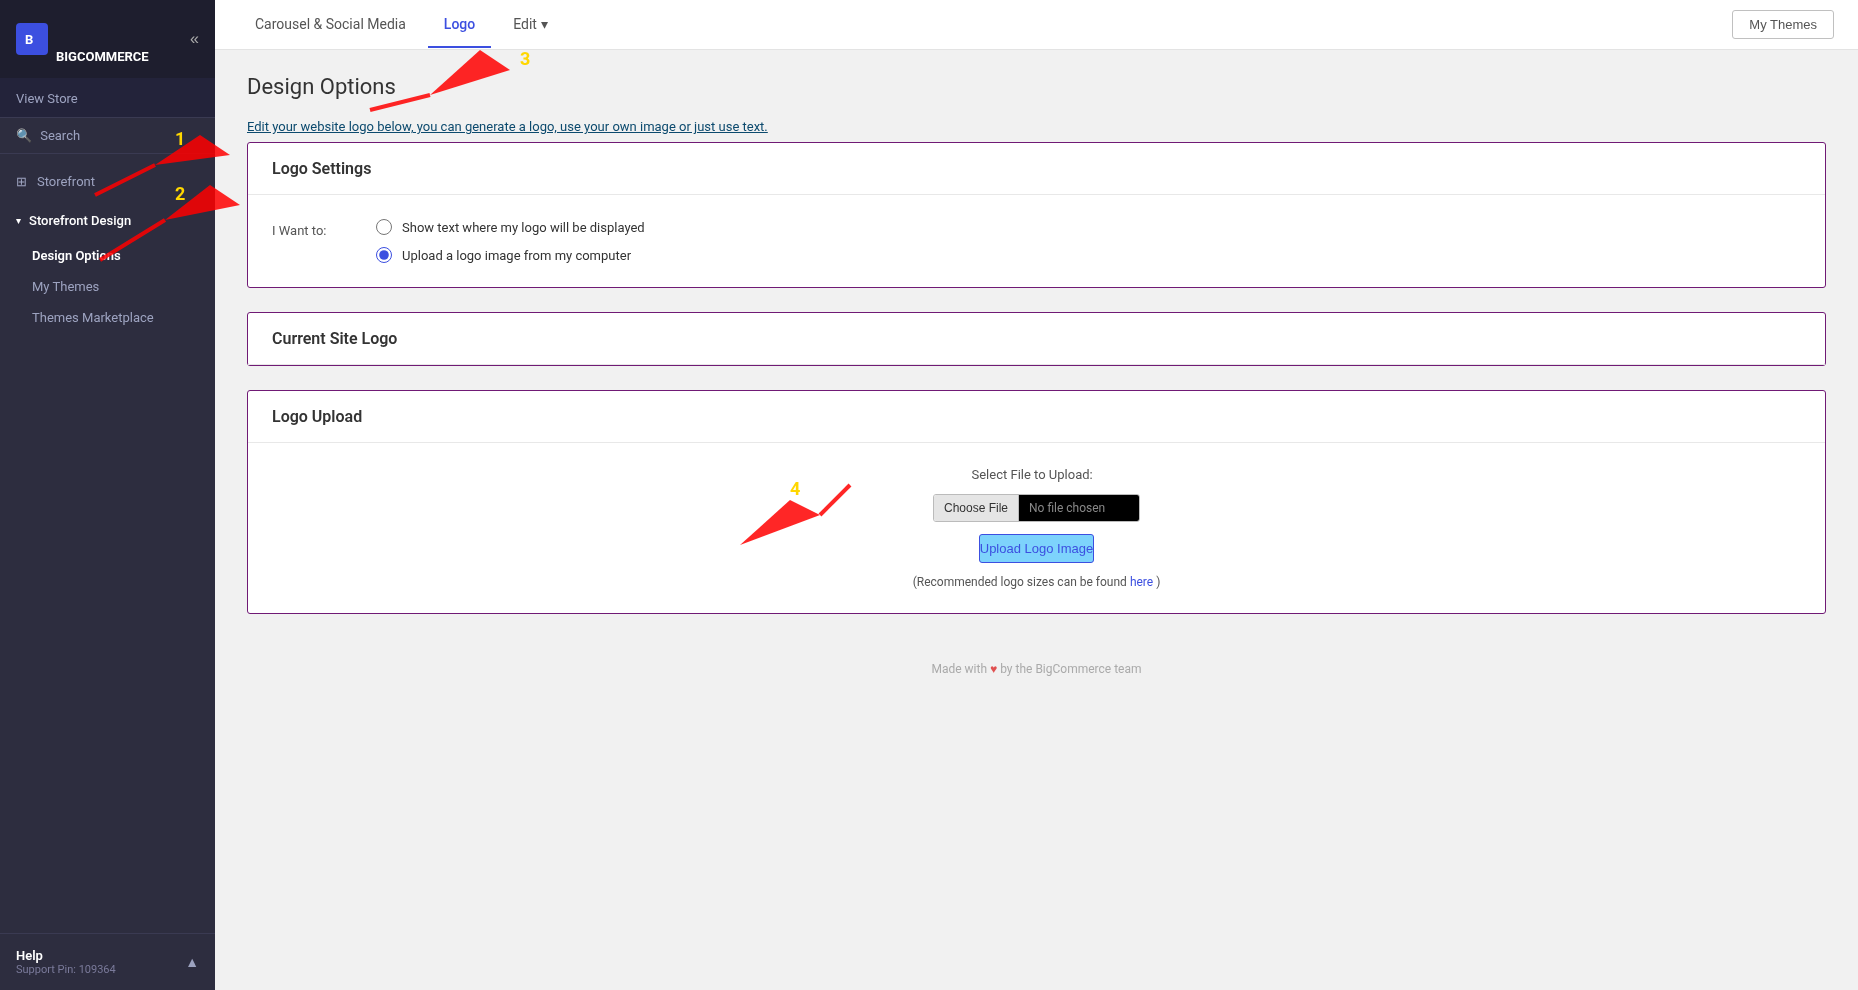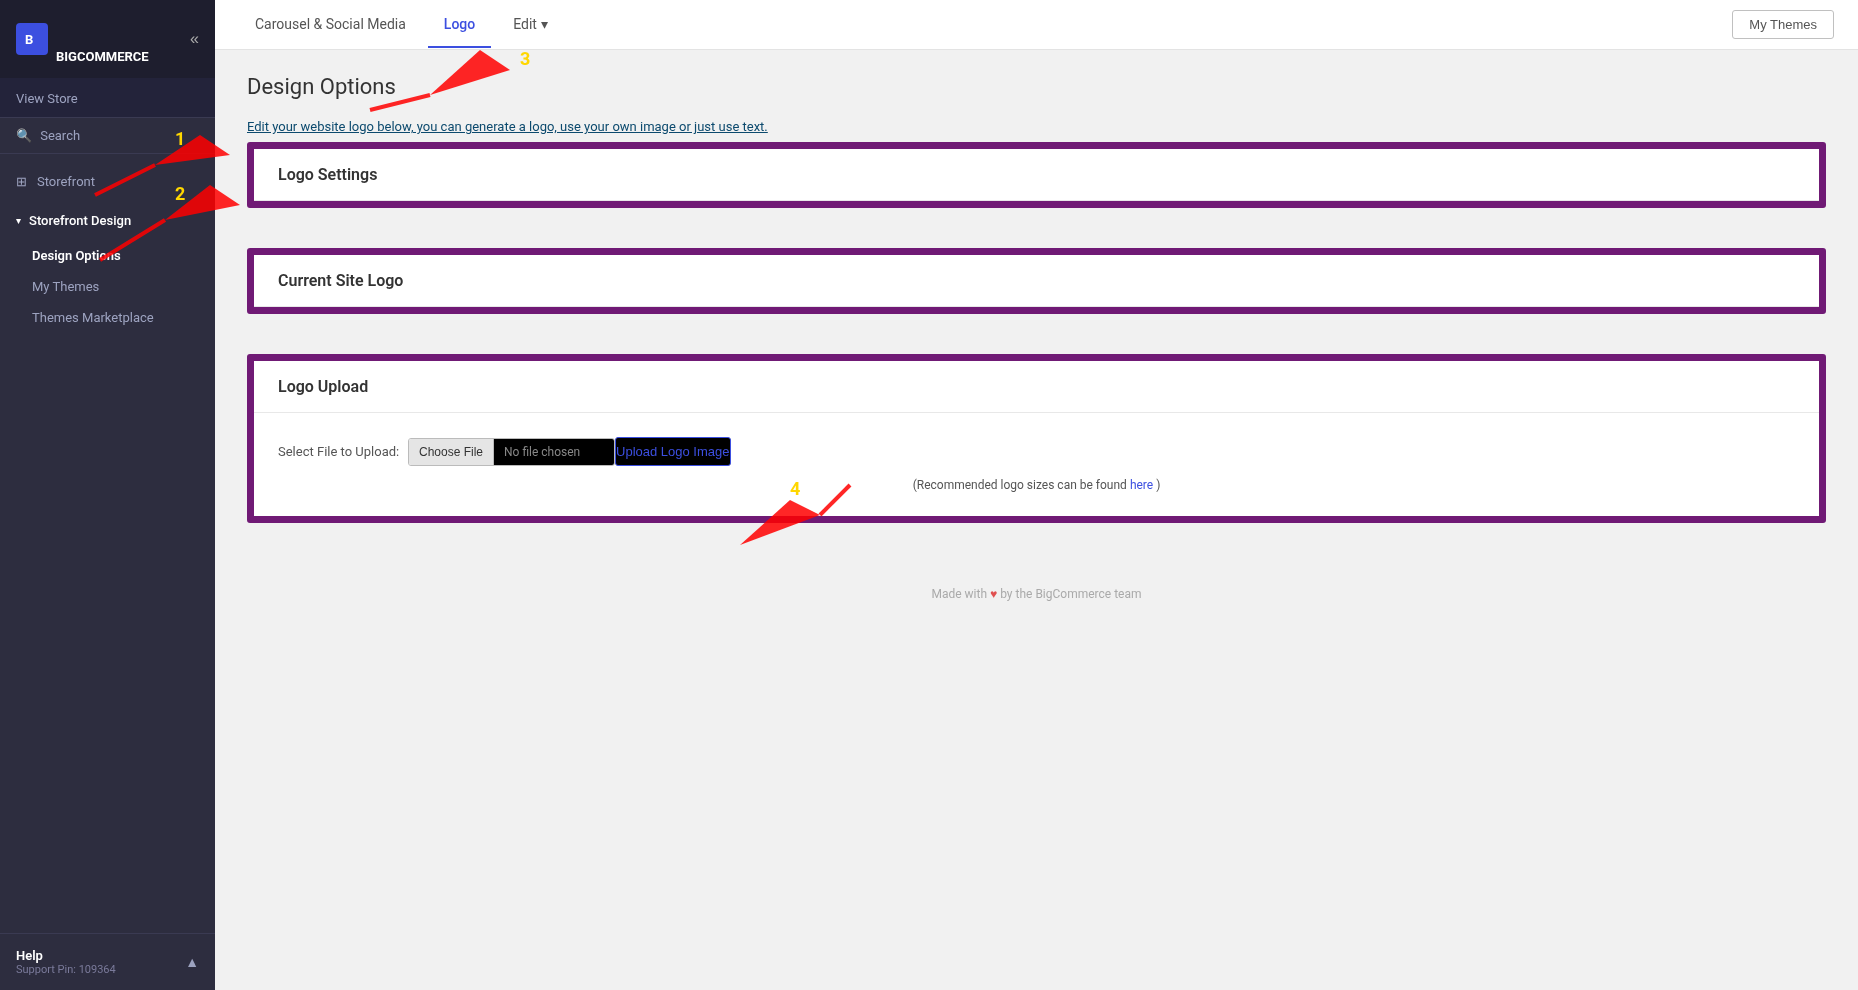--- a/index.html
+++ b/index.html
@@ -166,23 +166,23 @@
     .page-description {
       font-size: 13px;
       color: #0c4a6e;
       margin-bottom: 8px;
       text-decoration: underline;
     }
 
     
     .section-card {
       background: #fff;
-      border: 7px solid #701a75;
+      border: 1px solid #701a75;
       border-radius: 3px;
-      margin-bottom: 40px;
+      margin-bottom: 24px;
     }
     .section-card-header {
       padding: 16px 24px;
       border-bottom: 1px solid #e8e8e8;
       font-size: 16px;
       font-weight: 600;
       color: #333;
     }
     .section-card-body {
       padding: 24px;
@@ -227,20 +227,22 @@
     .current-logo-label {
       font-size: 13px;
       color: #e07030;
       font-weight: 500;
     }
 
     
     .logo-upload-row {
       display: flex;
       align-items: center;
+      gap: 12px;
+      flex-direction: column;
     }
     .upload-label {
       font-size: 13px;
       color: #555;
       min-width: 130px;
     }
     .file-input-wrapper {
       display: flex;
       align-items: center;
       border: 1px solid #bbb;
@@ -257,21 +259,21 @@
       color: #333;
     }
     .file-name-display {
       padding: 6px 10px;
       font-size: 12px;
       color: #888;
       background: #000000;
       min-width: 120px;
     }
     .upload-logo-btn {
-      background: #000000;
+      background: #7dd3fc;
       border: 1px solid #3c4fe0;
       color: #3c4fe0;
       padding: 6px 0;
       font-size: 13px;
       cursor: pointer;
       border-radius: 3px;
     }
 
     .upload-hint {
       margin-top: 12px;
@@ -380,20 +382,35 @@
       <button class="my-themes-btn">My Themes</button>
     </div>
   </div>
 
   <div class="page-content">
     <h1 class="page-title">Design Options</h1>
     <p class="page-description">Edit your website logo below, you can generate a logo, use your own image or just use text.</p>
 
     <div class="section-card">
       <div class="section-card-header">Logo Settings</div>
+      <div class="section-card-body">
+        <div class="logo-settings-row">
+          <span class="logo-settings-label">I Want to:</span>
+          <div class="radio-group">
+            <label class="radio-option">
+              <input type="radio" name="logo-type" style="">
+              <span>Show text where my logo will be displayed</span>
+            </label>
+            <label class="radio-option">
+              <input type="radio" name="logo-type" checked="" style="">
+              <span>Upload a logo image from my computer</span>
+            </label>
+          </div>
+        </div>
+      </div>
     </div>
 
     <div class="section-card">
       <div class="section-card-header">Current Site Logo</div>
     </div>
 
     <div class="section-card">
       <div class="section-card-header">Logo Upload</div>
       <div class="section-card-body">
         <div class="logo-upload-row">

